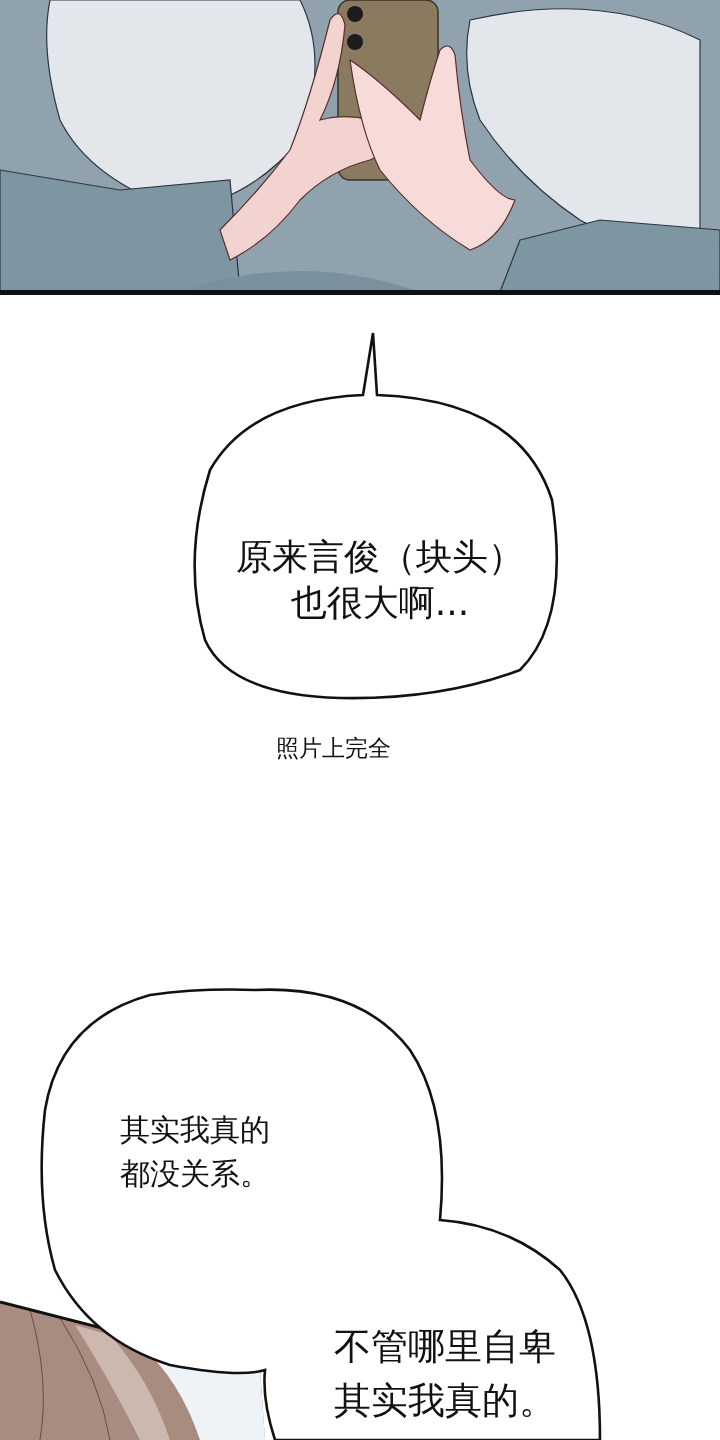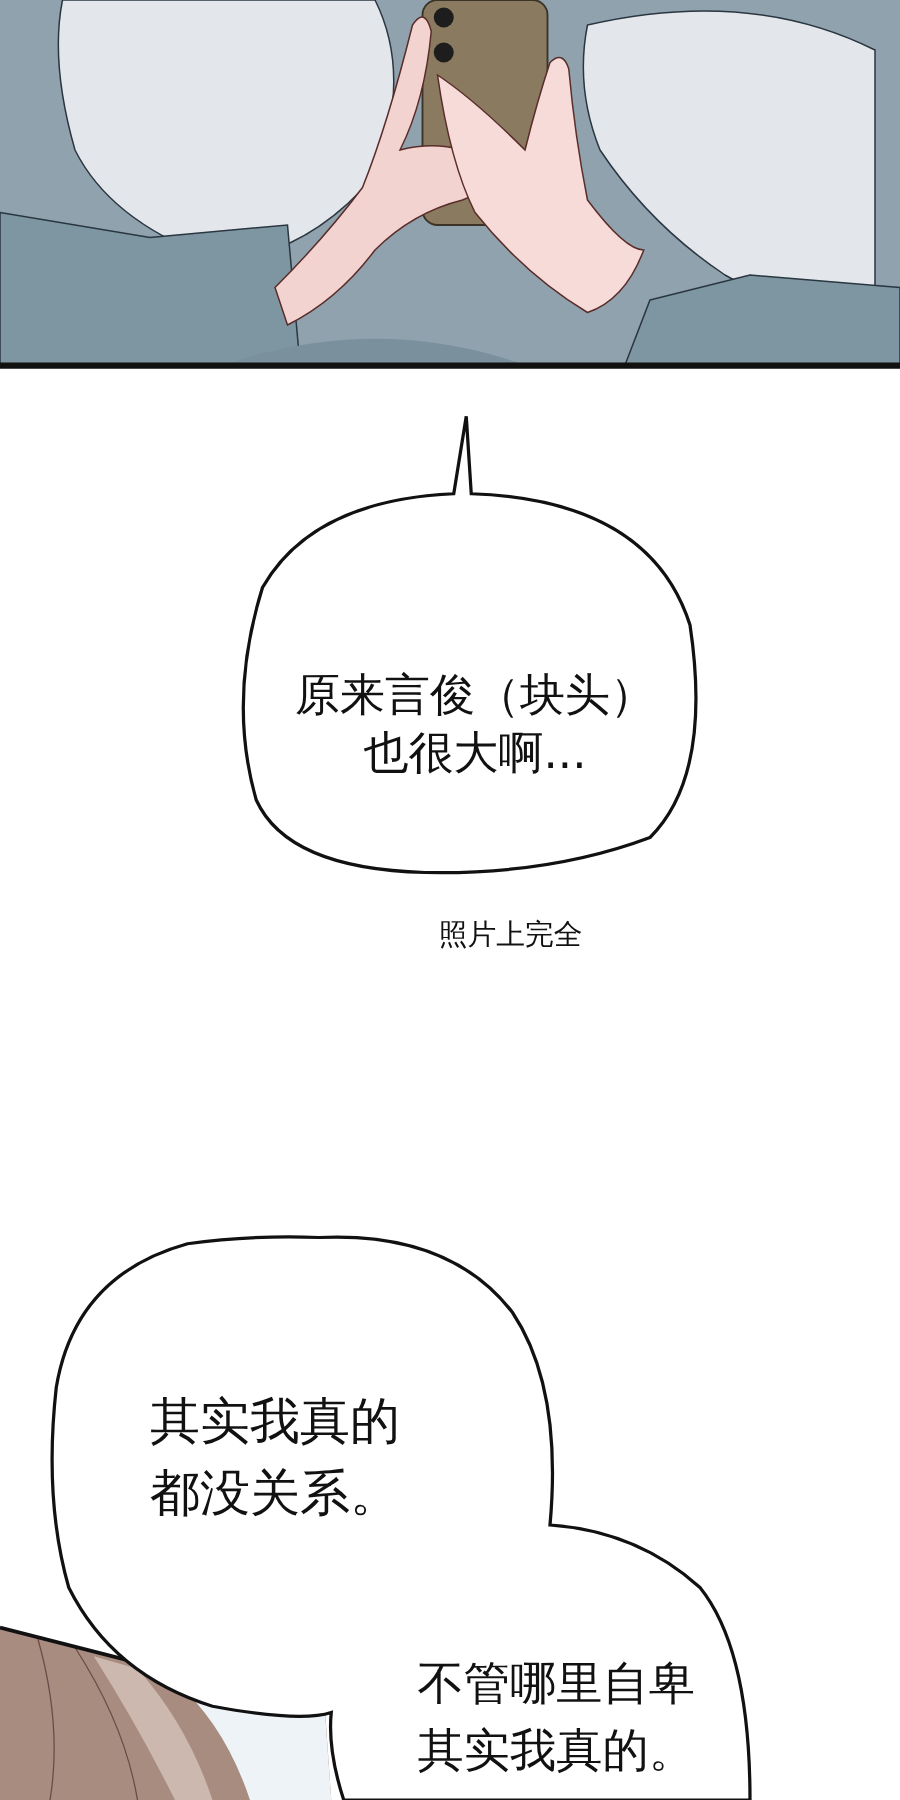--- a/index.html
+++ b/index.html
@@ -3,22 +3,22 @@
   <meta charset="utf-8">
   <style>
     html, body { margin: 0; padding: 0; background: #ffffff; }
     body { width: 720px; height: 1440px; position: relative; overflow: hidden;
       font-family: "DejaVu Sans", "Liberation Sans", sans-serif; }
     .panel-top { position: absolute; left: 0; top: 0; width: 720px; height: 292px; overflow: hidden; background: #8fa2ae; }
     .panel-top svg { display: block; }
     .panel-border { position: absolute; left: 0; top: 290px; width: 720px; height: 5px; background: #111; }
     .bubble-text { position: absolute; color: #111; text-align: center; font-weight: 500; line-height: 1.28; }
     .bubble1-text { left: 200px; top: 514px; width: 360px; font-size: 36px; margin-top: 20px; }
-    .caption { position: absolute; left: 286px; top: 733px; width: 180px; text-align: right; font-size: 23px; color: #111; line-height: 1.35; }
-    .bubble2-text { left: 120px; top: 1108px; width: 260px; font-size: 40px; text-align: left; line-height: 1.45; }
+    .caption { position: absolute; left: 276px; top: 733px; width: 180px; text-align: left; font-size: 23px; color: #111; line-height: 1.35; }
+    .bubble2-text { left: 120px; top: 1108px; width: 260px; font-size: 30px; text-align: left; line-height: 1.45; }
     .bubble3-text { left: 305px; top: 1320px; width: 280px; font-size: 37px; text-align: center; line-height: 1.45; }
     .svg-layer { position: absolute; left: 0; top: 0; }
   </style>
 </head>
 <body>
 
 <div class="panel-top">
   <svg width="720" height="292" viewBox="0 0 720 292">
     <rect width="720" height="292" fill="#8fa2ae"></rect>
 

